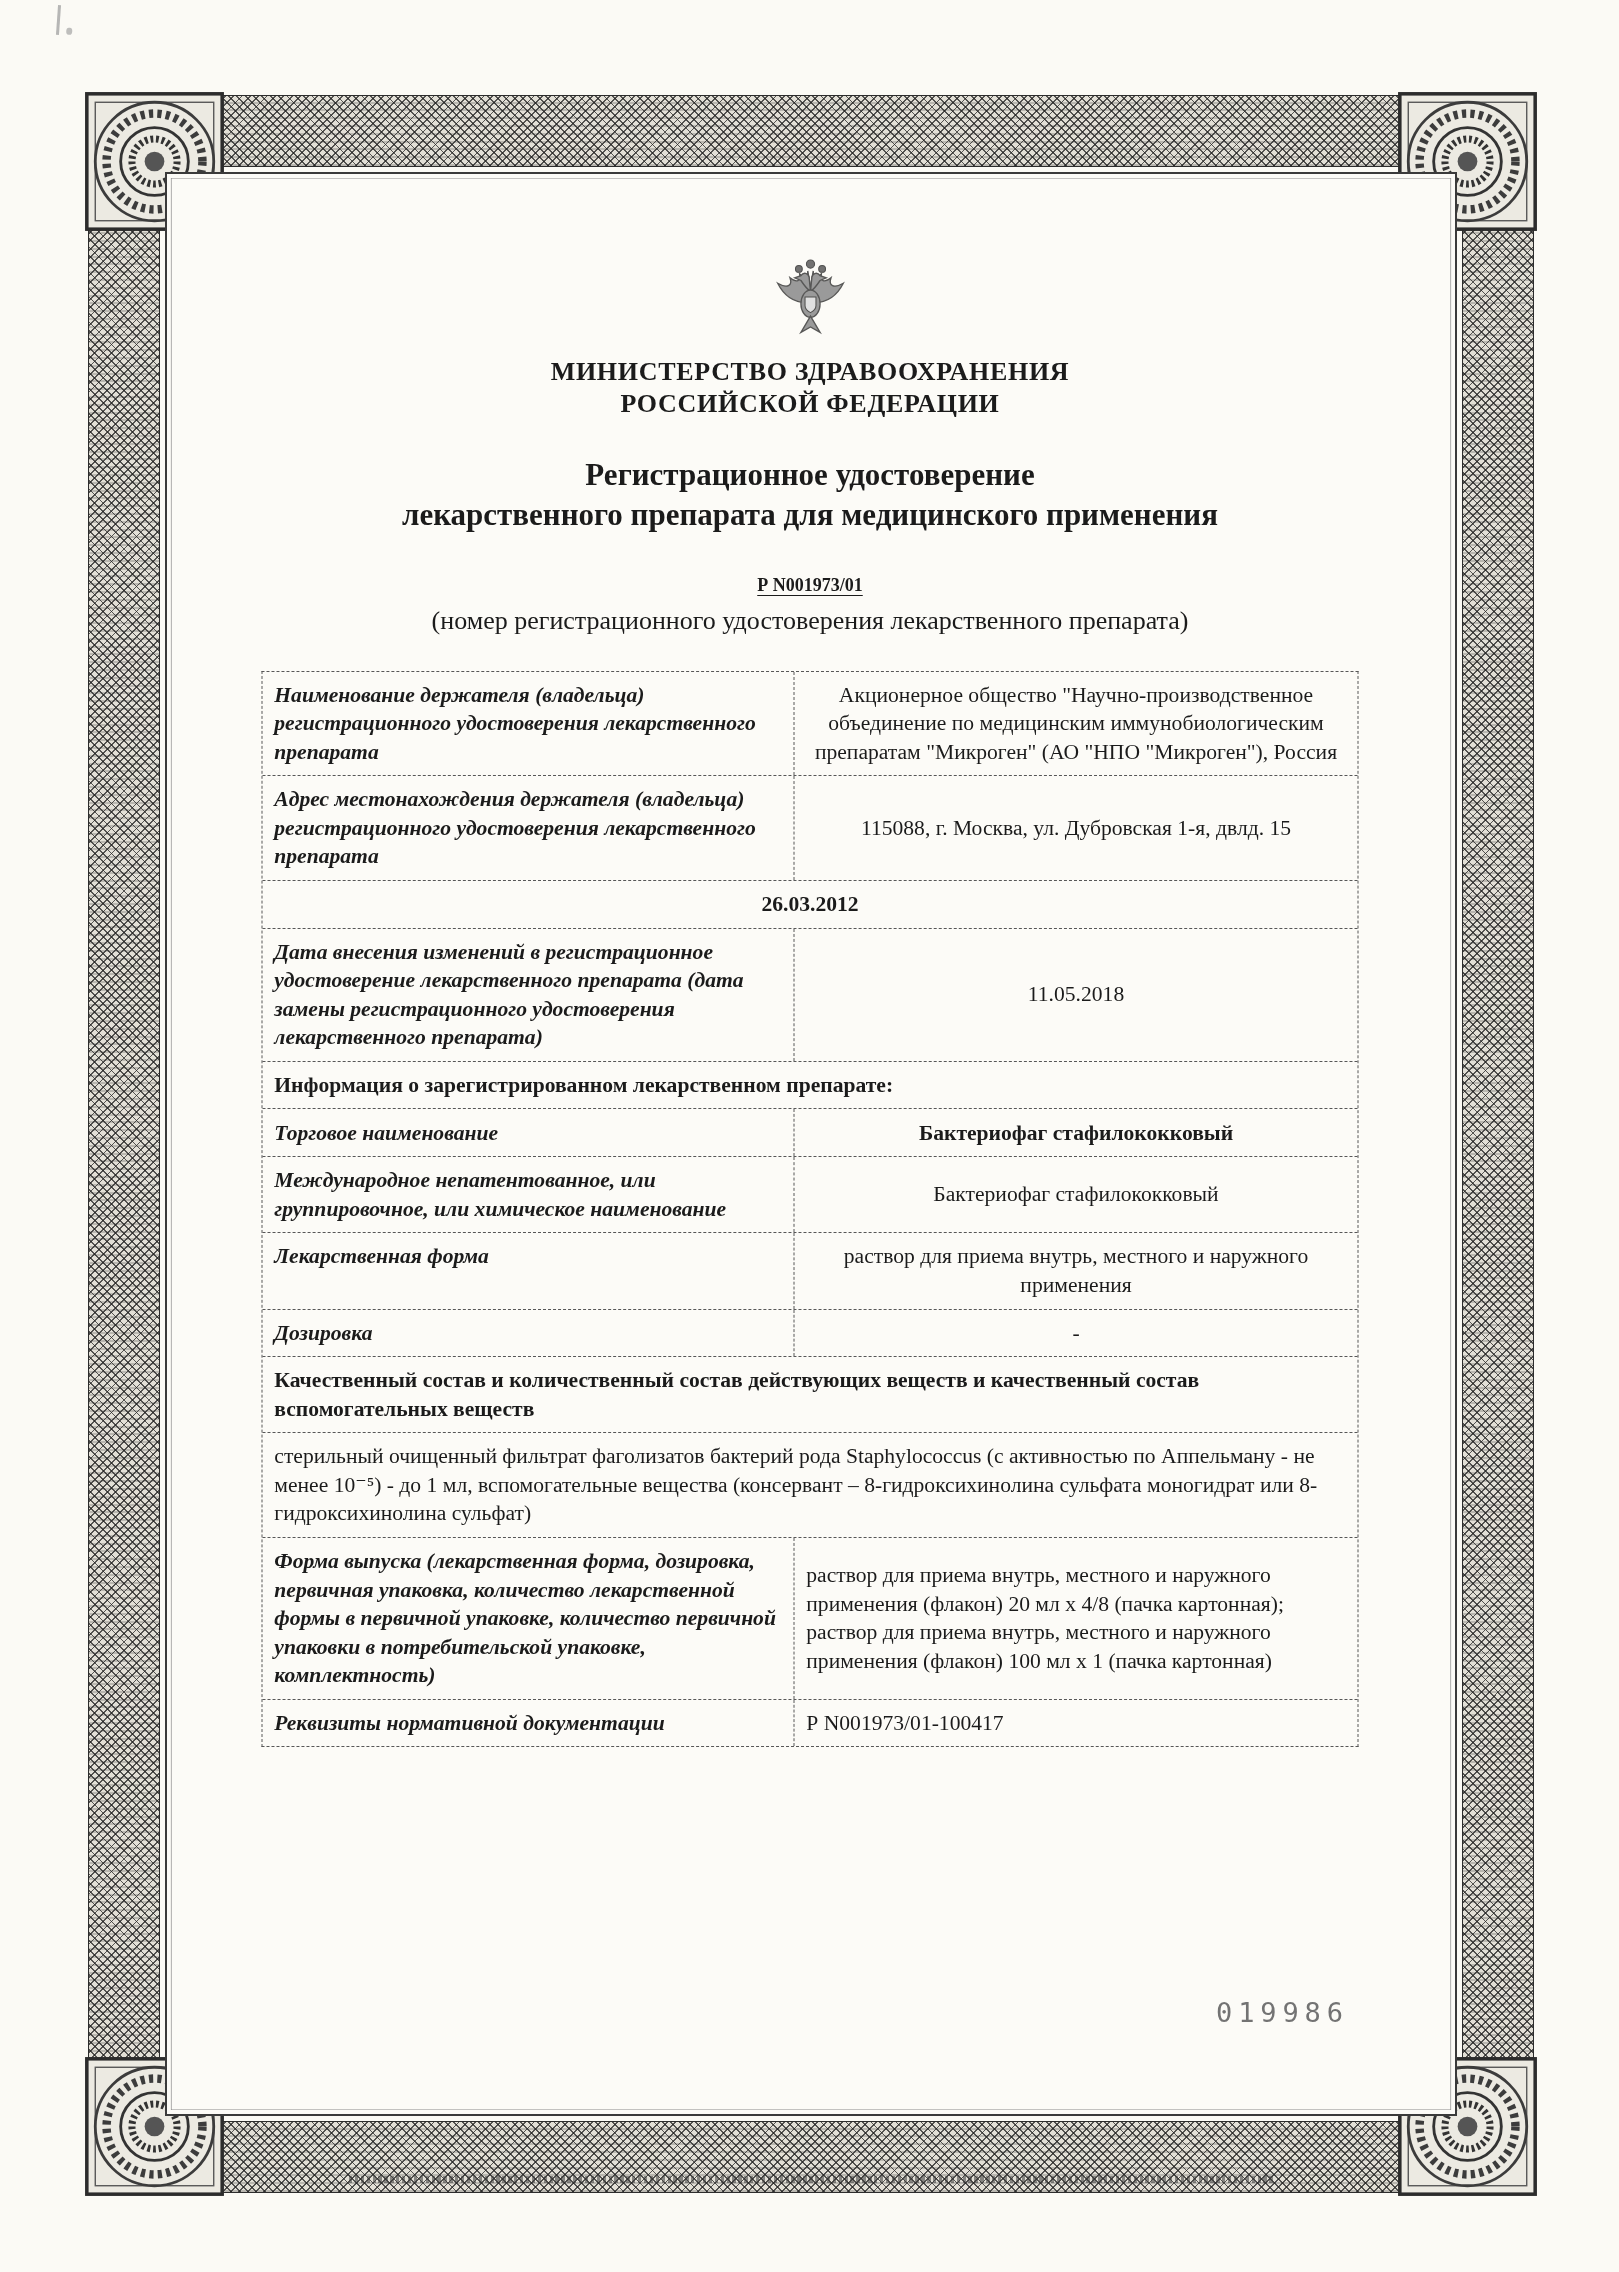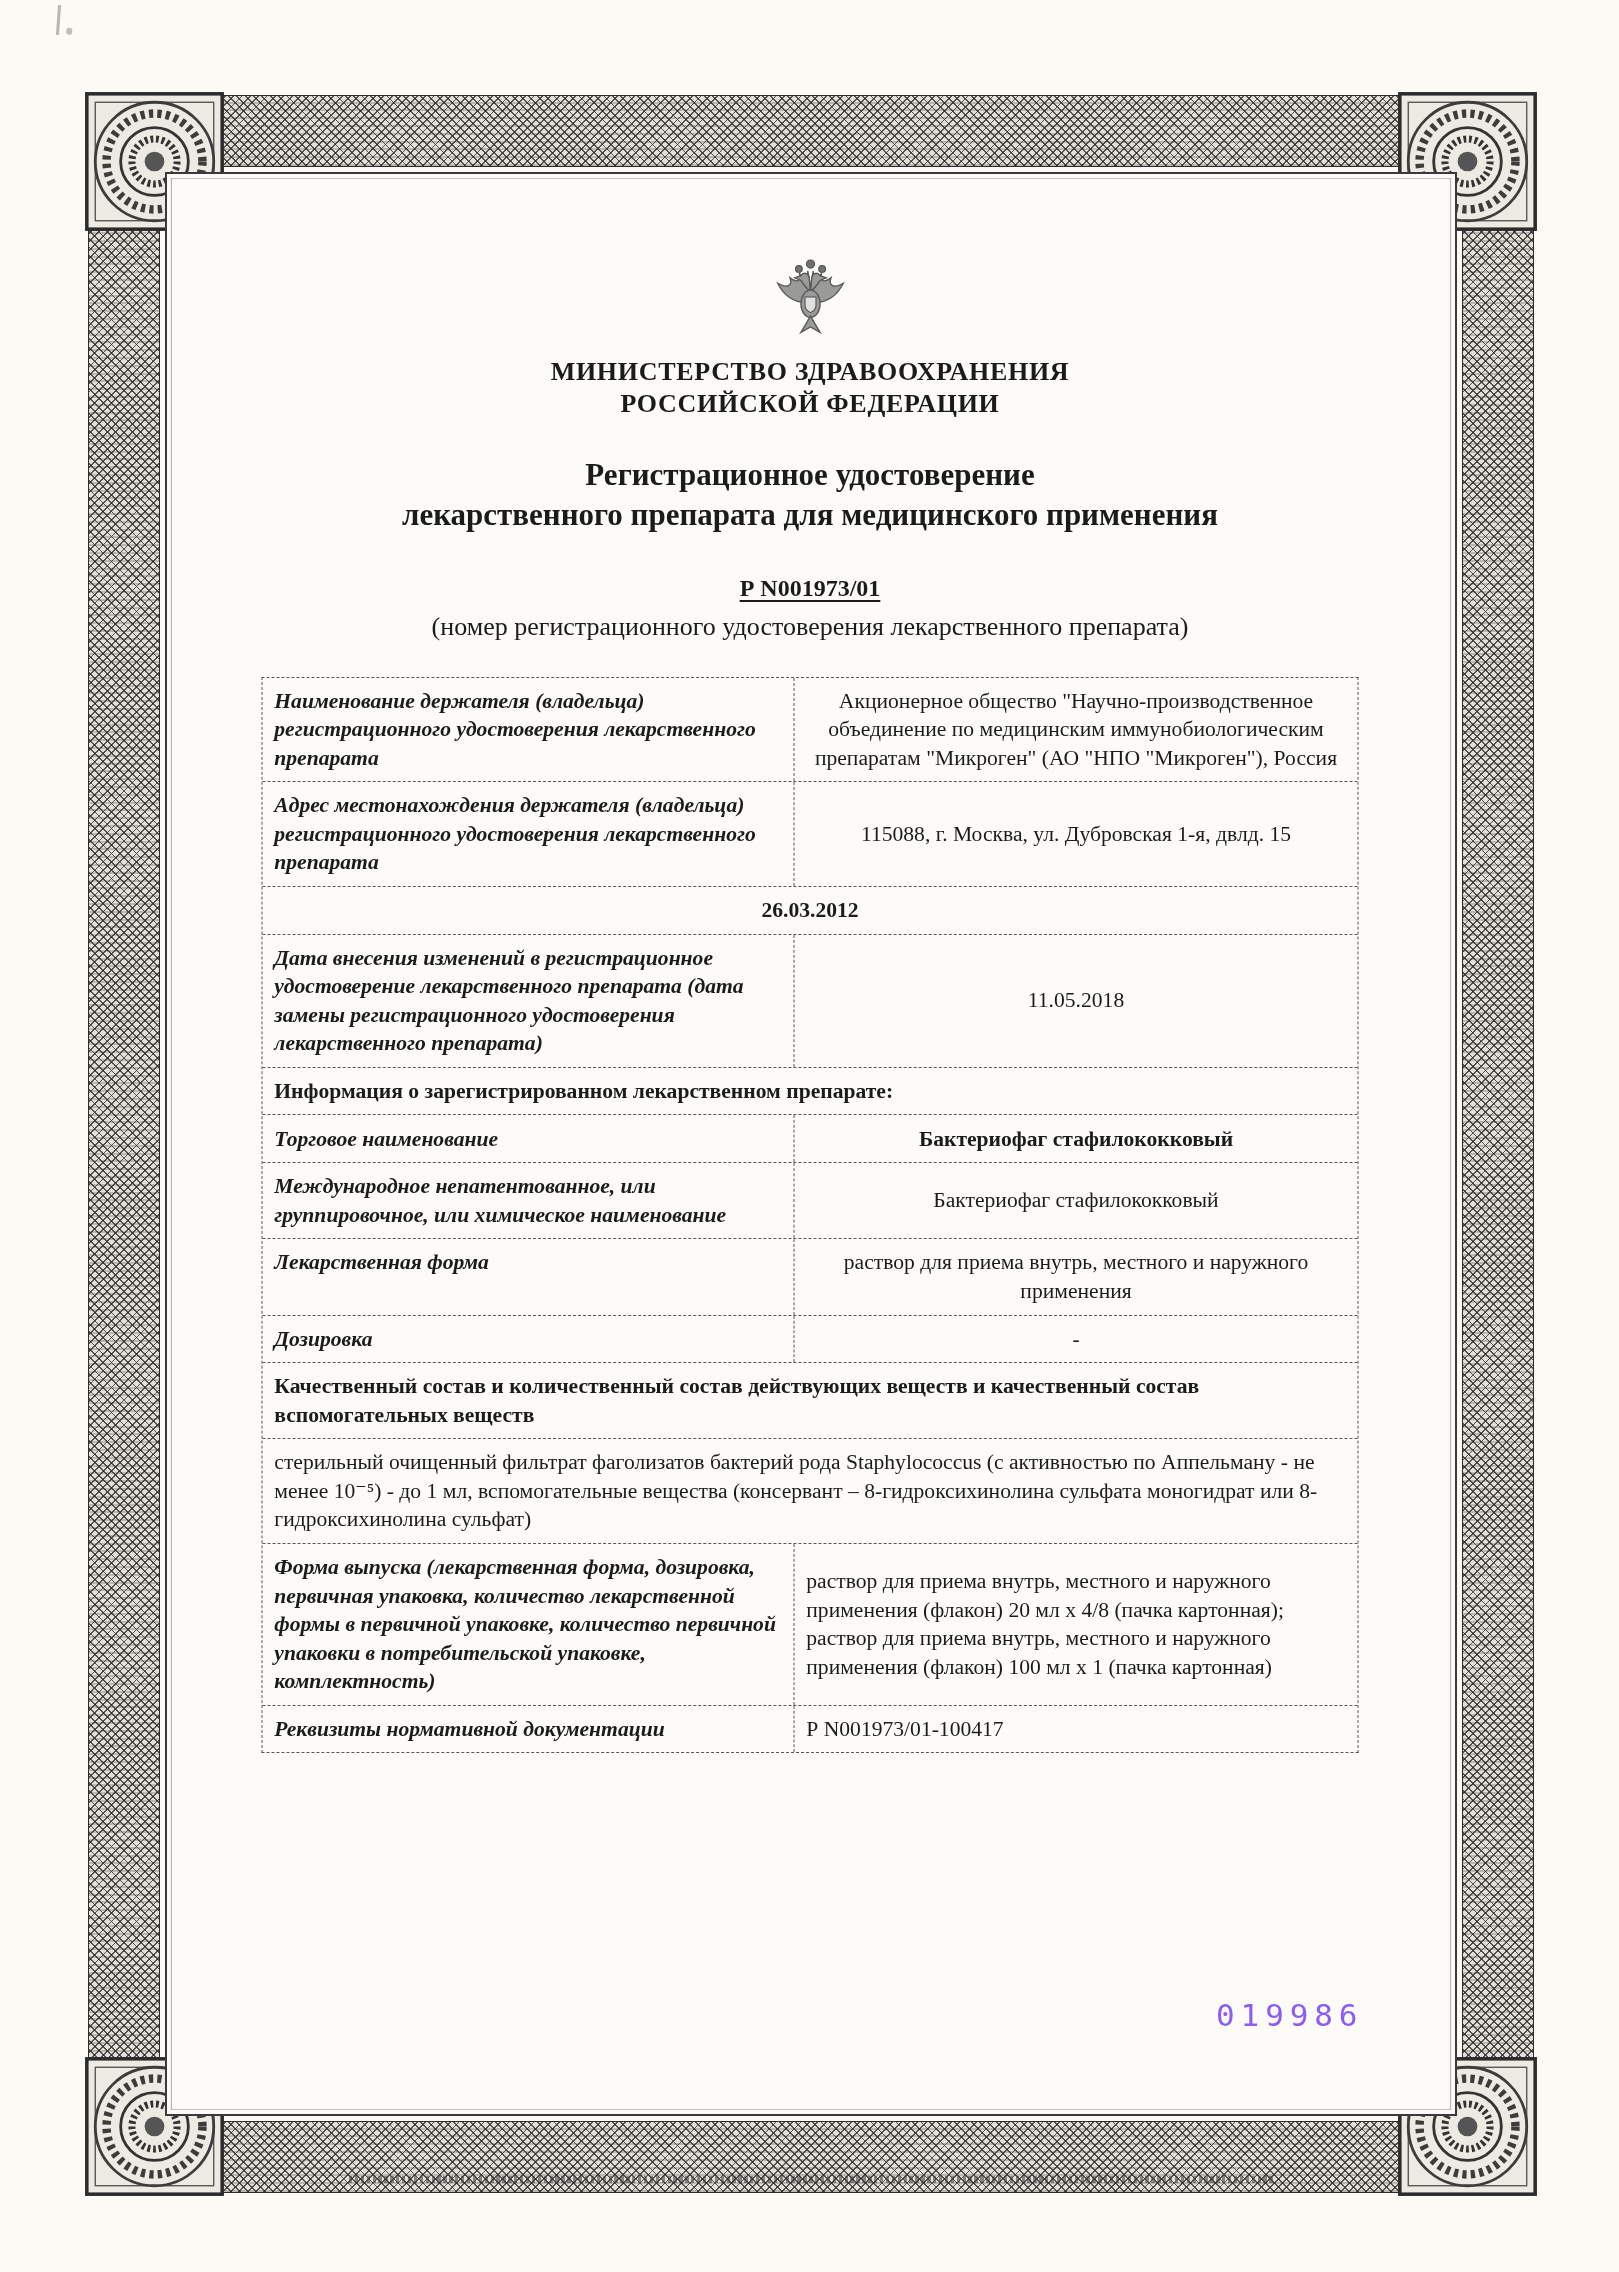--- a/index.html
+++ b/index.html
@@ -64,42 +64,42 @@
     position: absolute; left: 50%; top: 0; transform: translateX(-50%);
     width: 1097px; z-index: 3;
   }
   .coat { display: block; width: 82px; height: 90px; margin: 256px auto 0; opacity: .85; }
 
   .ministry { margin-top: 10.4px; text-align: center; font-weight: bold;
               font-size: 26px; line-height: 1.22; letter-spacing: 0.7px; }
   .doc-title { margin-top: 35px; text-align: center; font-weight: bold;
                font-size: 31px; line-height: 1.3; }
   .reg-number { margin-top: 40px; text-align: center; font-weight: bold;
-                font-size: 24px; text-decoration: underline; text-underline-offset: 3.9px; }
+                font-size: 18px; text-decoration: underline; text-underline-offset: 3.9px; }
   .reg-caption { margin-top: 9.1px; text-align: center; font-size: 26px; }
 
   
   .rtable { margin-top: 35px; border: 1.3px dashed #575757; }
   .trow { display: flex; border-bottom: 1.3px dashed #575757; }
   .trow:last-child { border-bottom: none; }
   .cell { font-size: 21.6px; line-height: 1.32; padding: 9.1px 11.8px; }
   .cell-l { width: 532px; border-right: 1.3px dashed #575757; font-weight: bold; font-style: italic; }
   .cell-r { flex: 1; display: flex; align-items: center; justify-content: center;
             text-align: center; }
   .cell-r.left { justify-content: flex-start; text-align: left; }
   .cell-r.bold { font-weight: bold; }
   .cell-full { width: 100%; }
   .section-title { font-weight: bold; }
   .block-heading { font-weight: bold; }
   .block-text { }
 
   .serial {
     position: absolute; left: 1216px; top: 1997px; z-index: 4;
     font-family: "DejaVu Sans Mono", monospace;
-    font-size: 31px; letter-spacing: 5.9px; color: #8b5cf6;
+    font-size: 27px; letter-spacing: 5.9px; color: #737373;
   }
 </style>
 </head>
 <body>
 
 <div class="page">
 
   <div class="pencil-mark"></div>
 
   <div class="frame">

